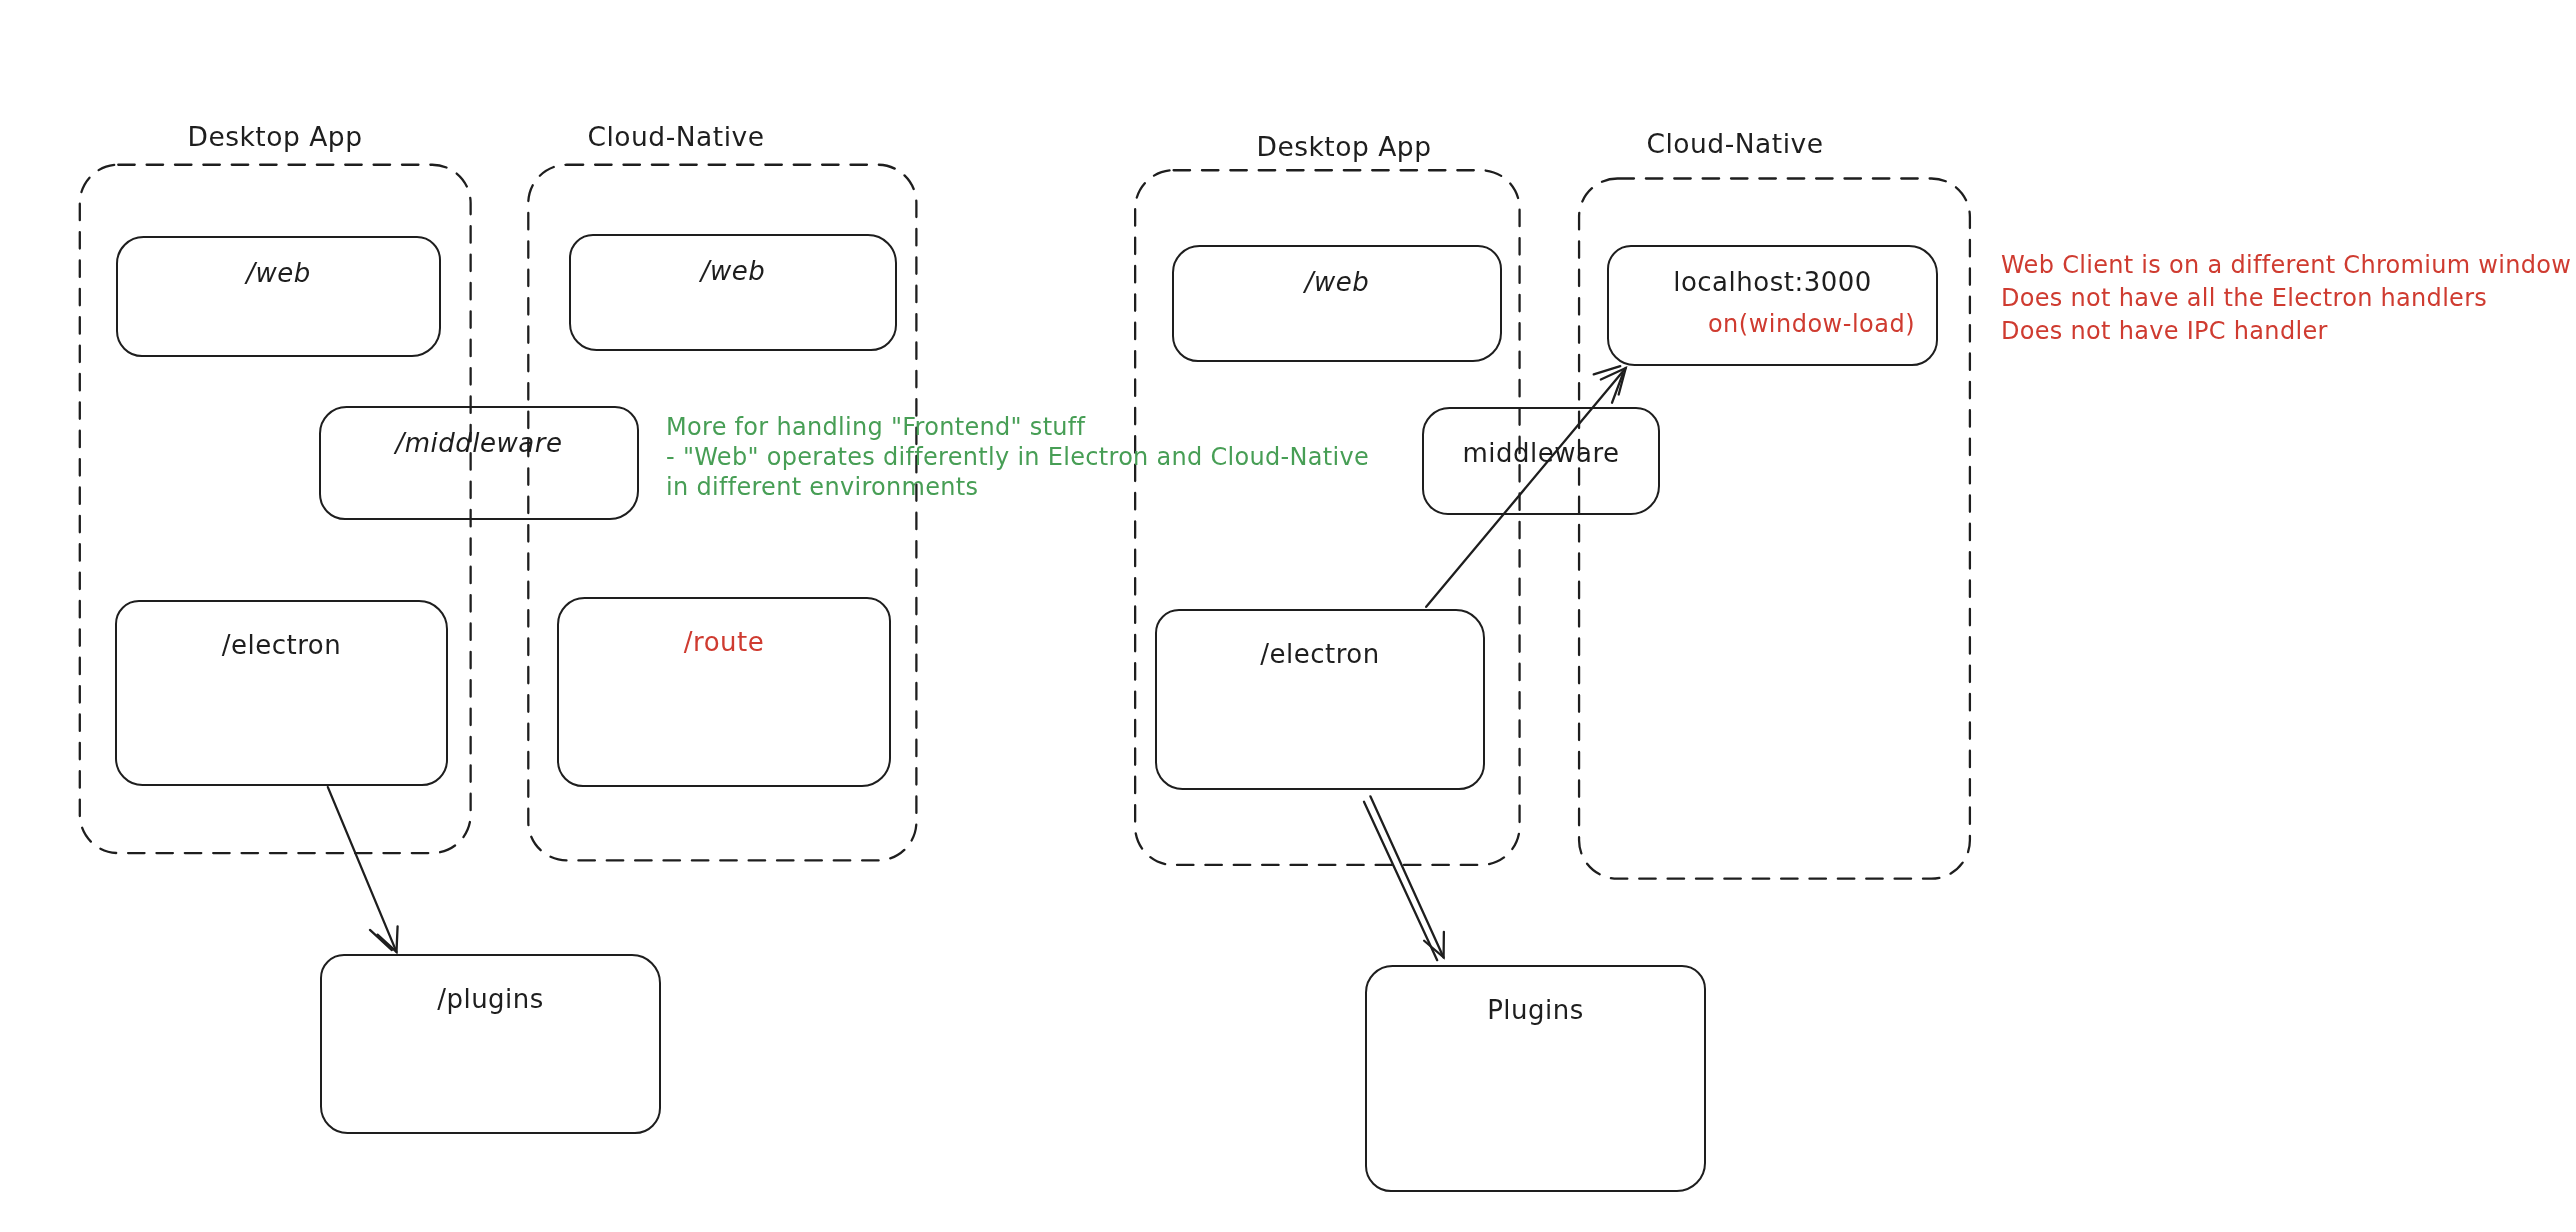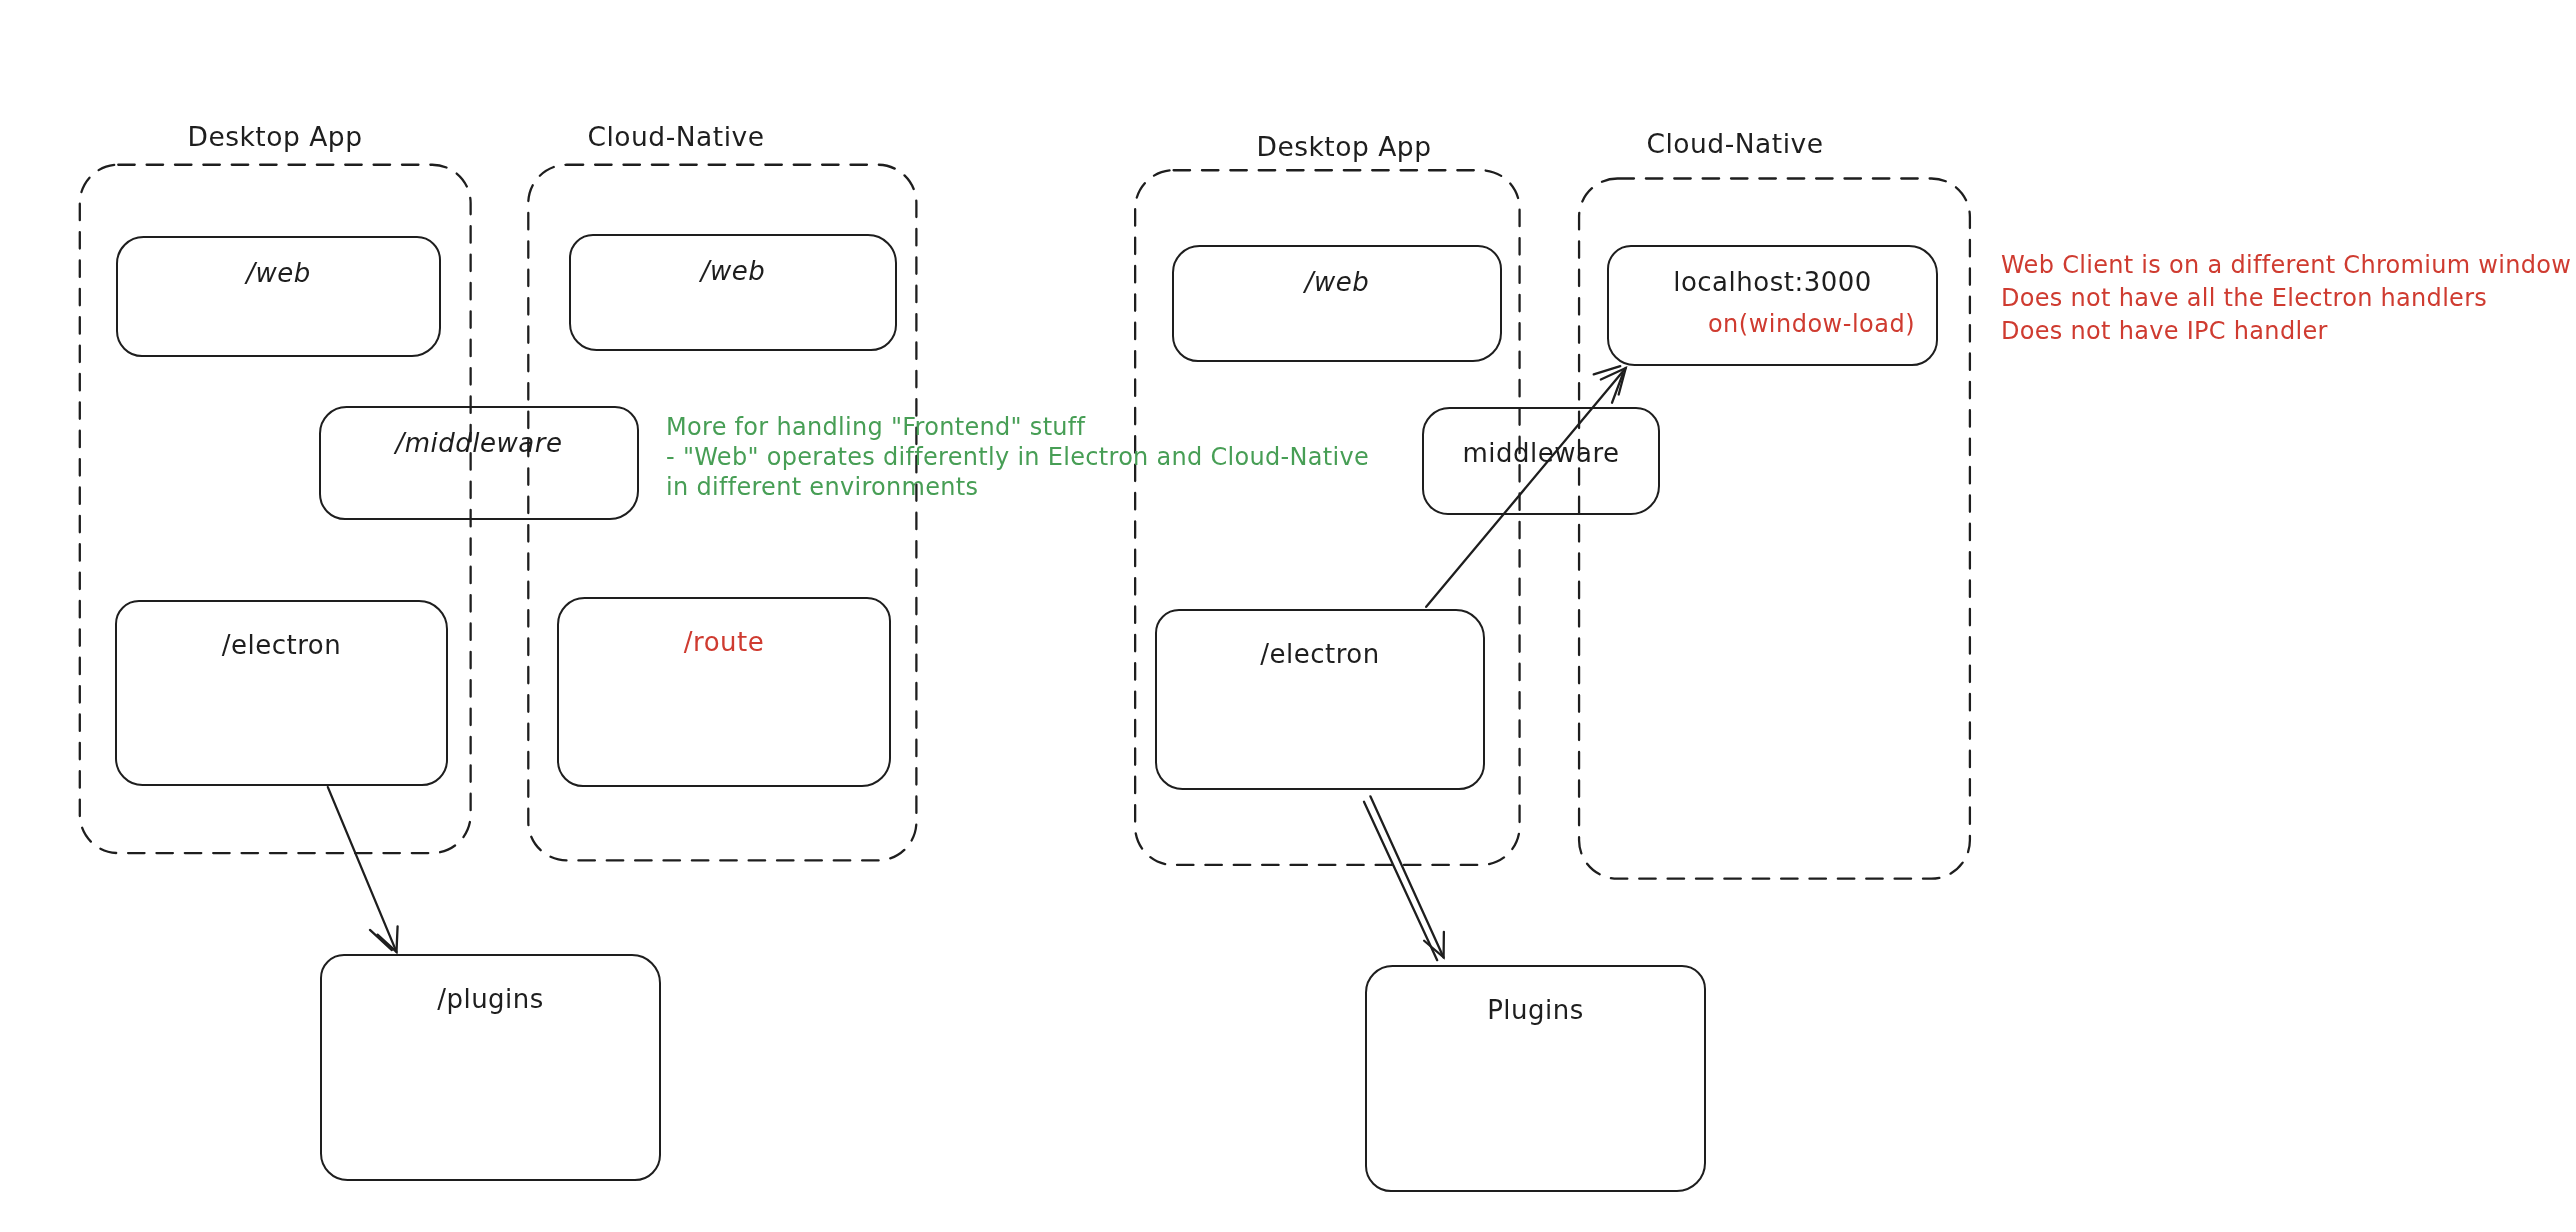--- a/index.html
+++ b/index.html
@@ -103,21 +103,21 @@
   </div>
 
   <div class="sketch-box r2" style="left:115px; top:600px; width:333px; height:186px;">
     <div class="box-label pad-tall">/electron</div>
   </div>
 
   <div class="sketch-box r1" style="left:557px; top:597px; width:334px; height:190px;">
     <div class="box-label pad-tall red-text">/route</div>
   </div>
 
-  <div class="sketch-box r2" style="left:320px; top:954px; width:341px; height:227px;">
+  <div class="sketch-box r2" style="left:320px; top:954px; width:341px; height:180px;">
     <div class="box-label pad-tall">/plugins</div>
   </div>
 
   <div class="note note-green" style="left:666px; top:412px;">
     <div>More for handling "Frontend" stuff</div>
     <div>- "Web" operates differently in Electron and Cloud-Native</div>
     <div>in different environments</div>
   </div>
 
   <div class="group-label" style="left:1225px; top:131px;">Desktop App</div>

